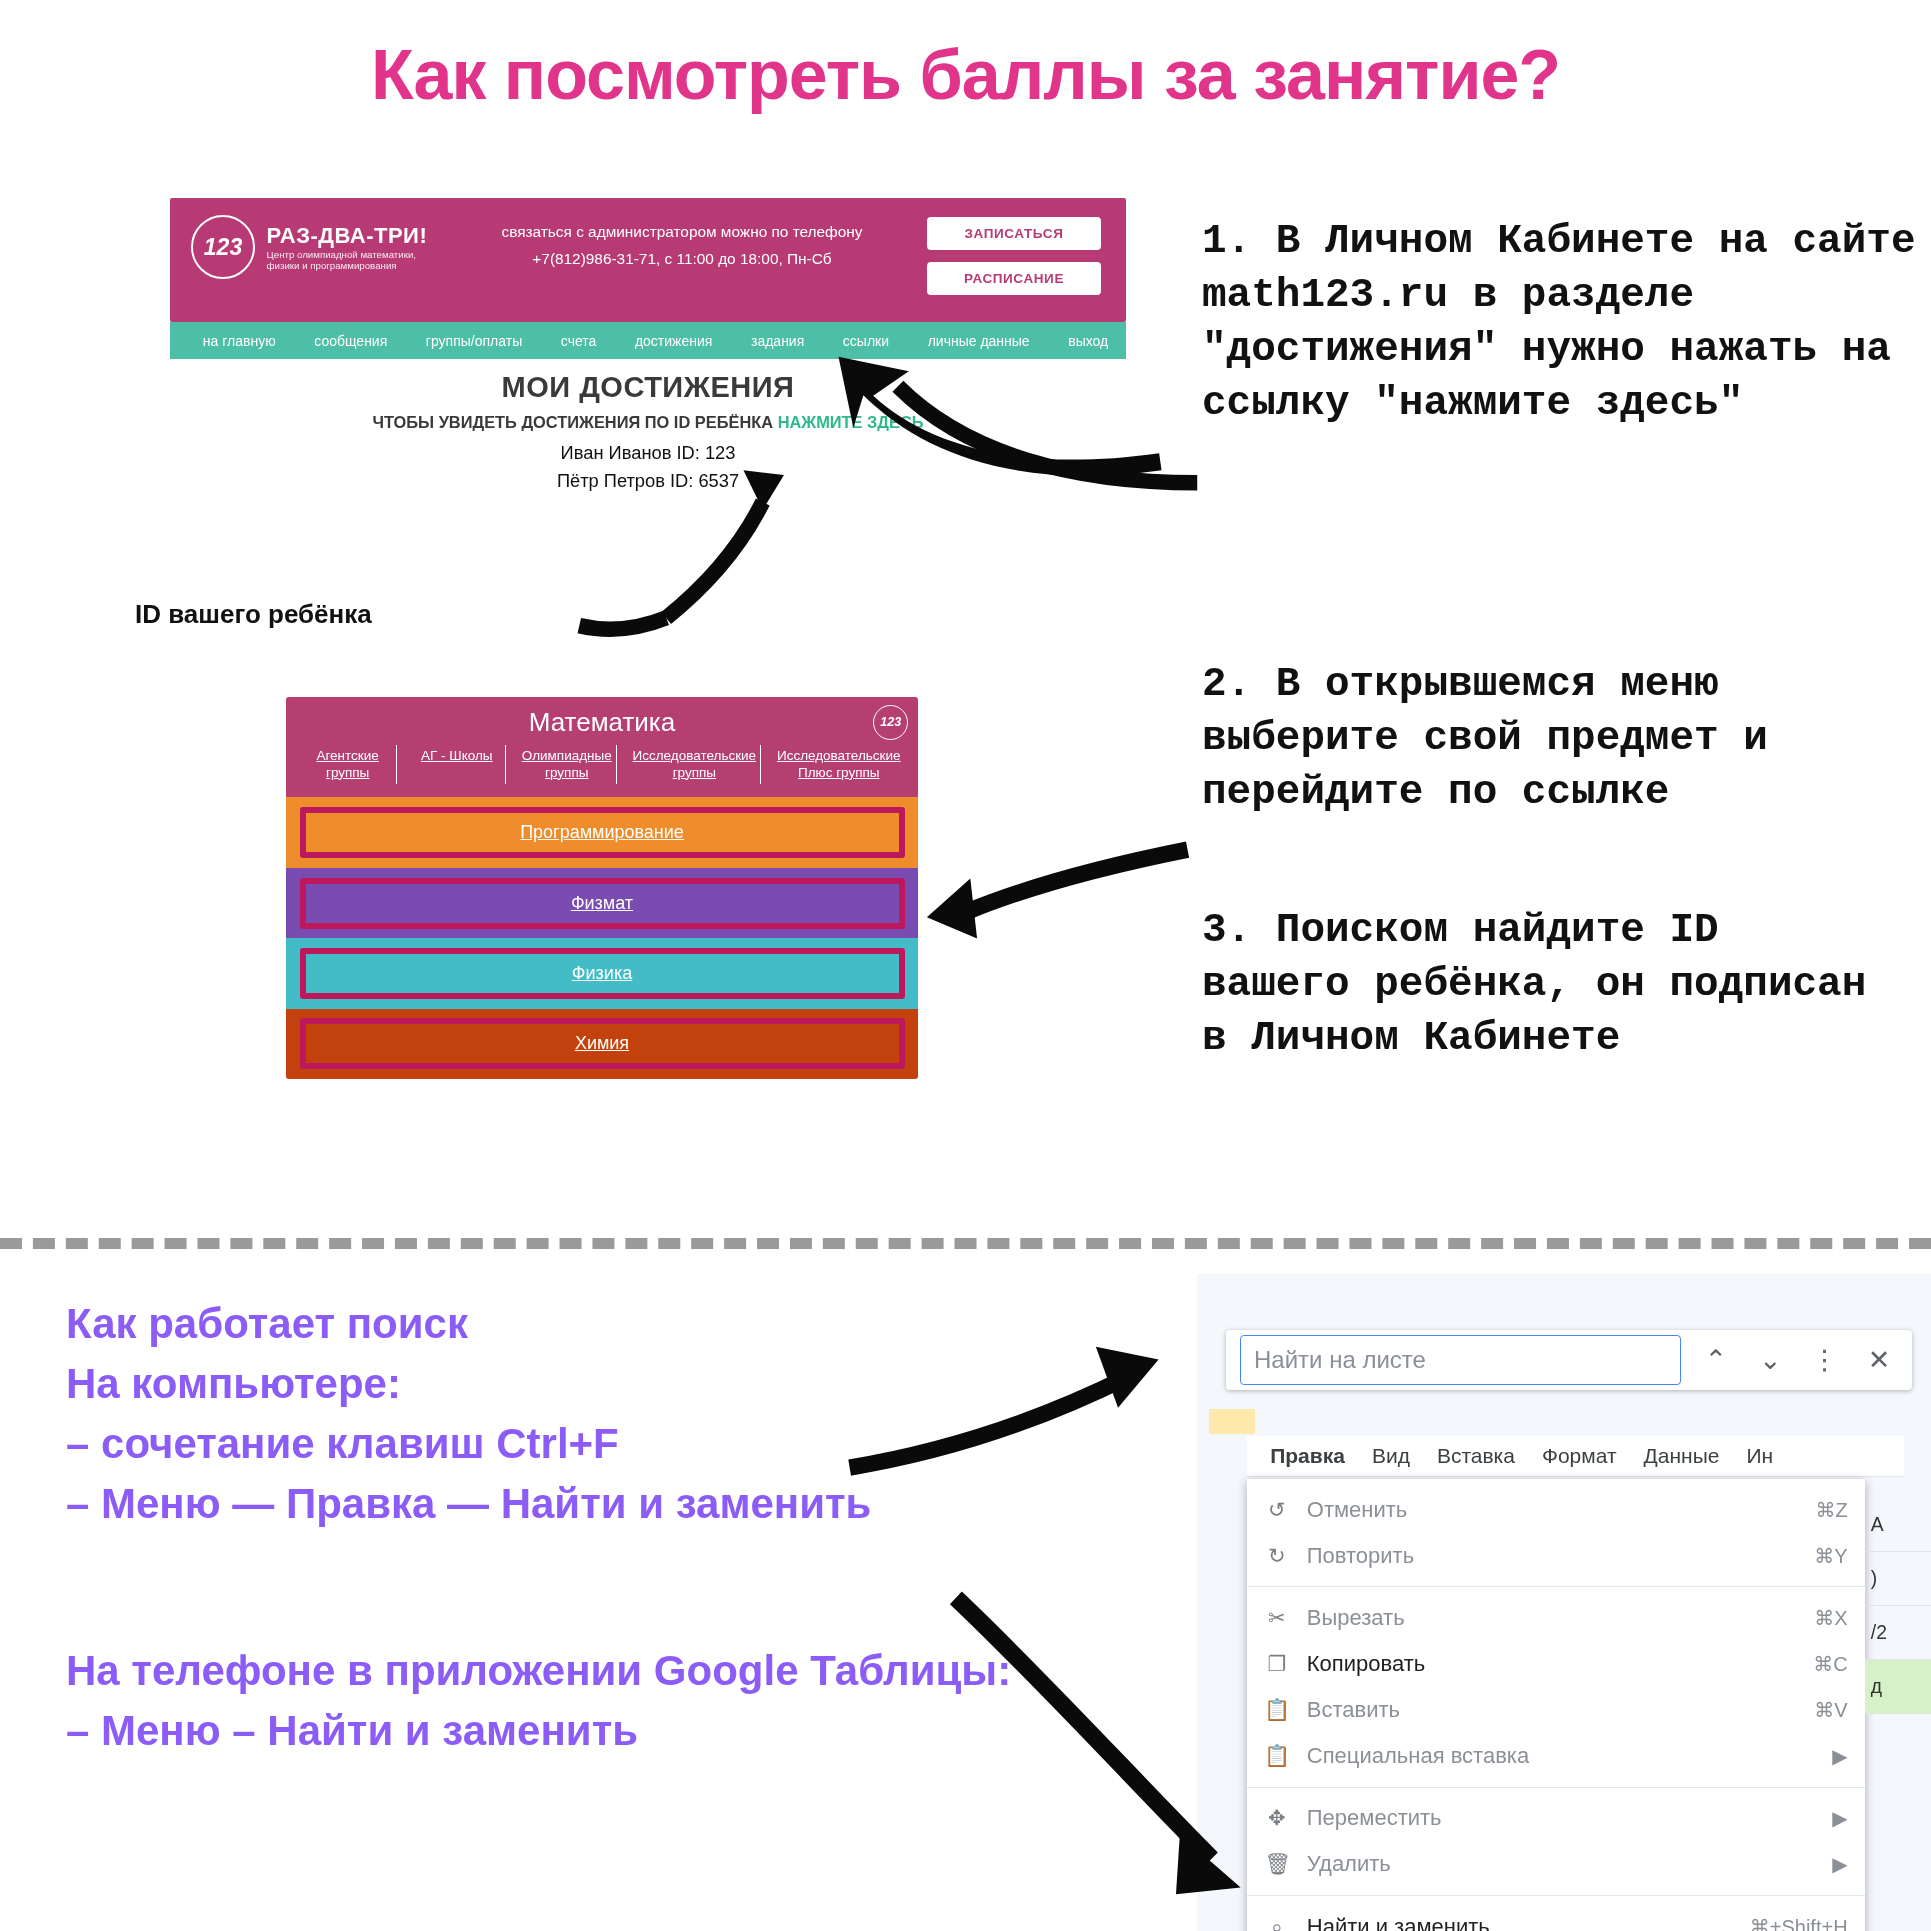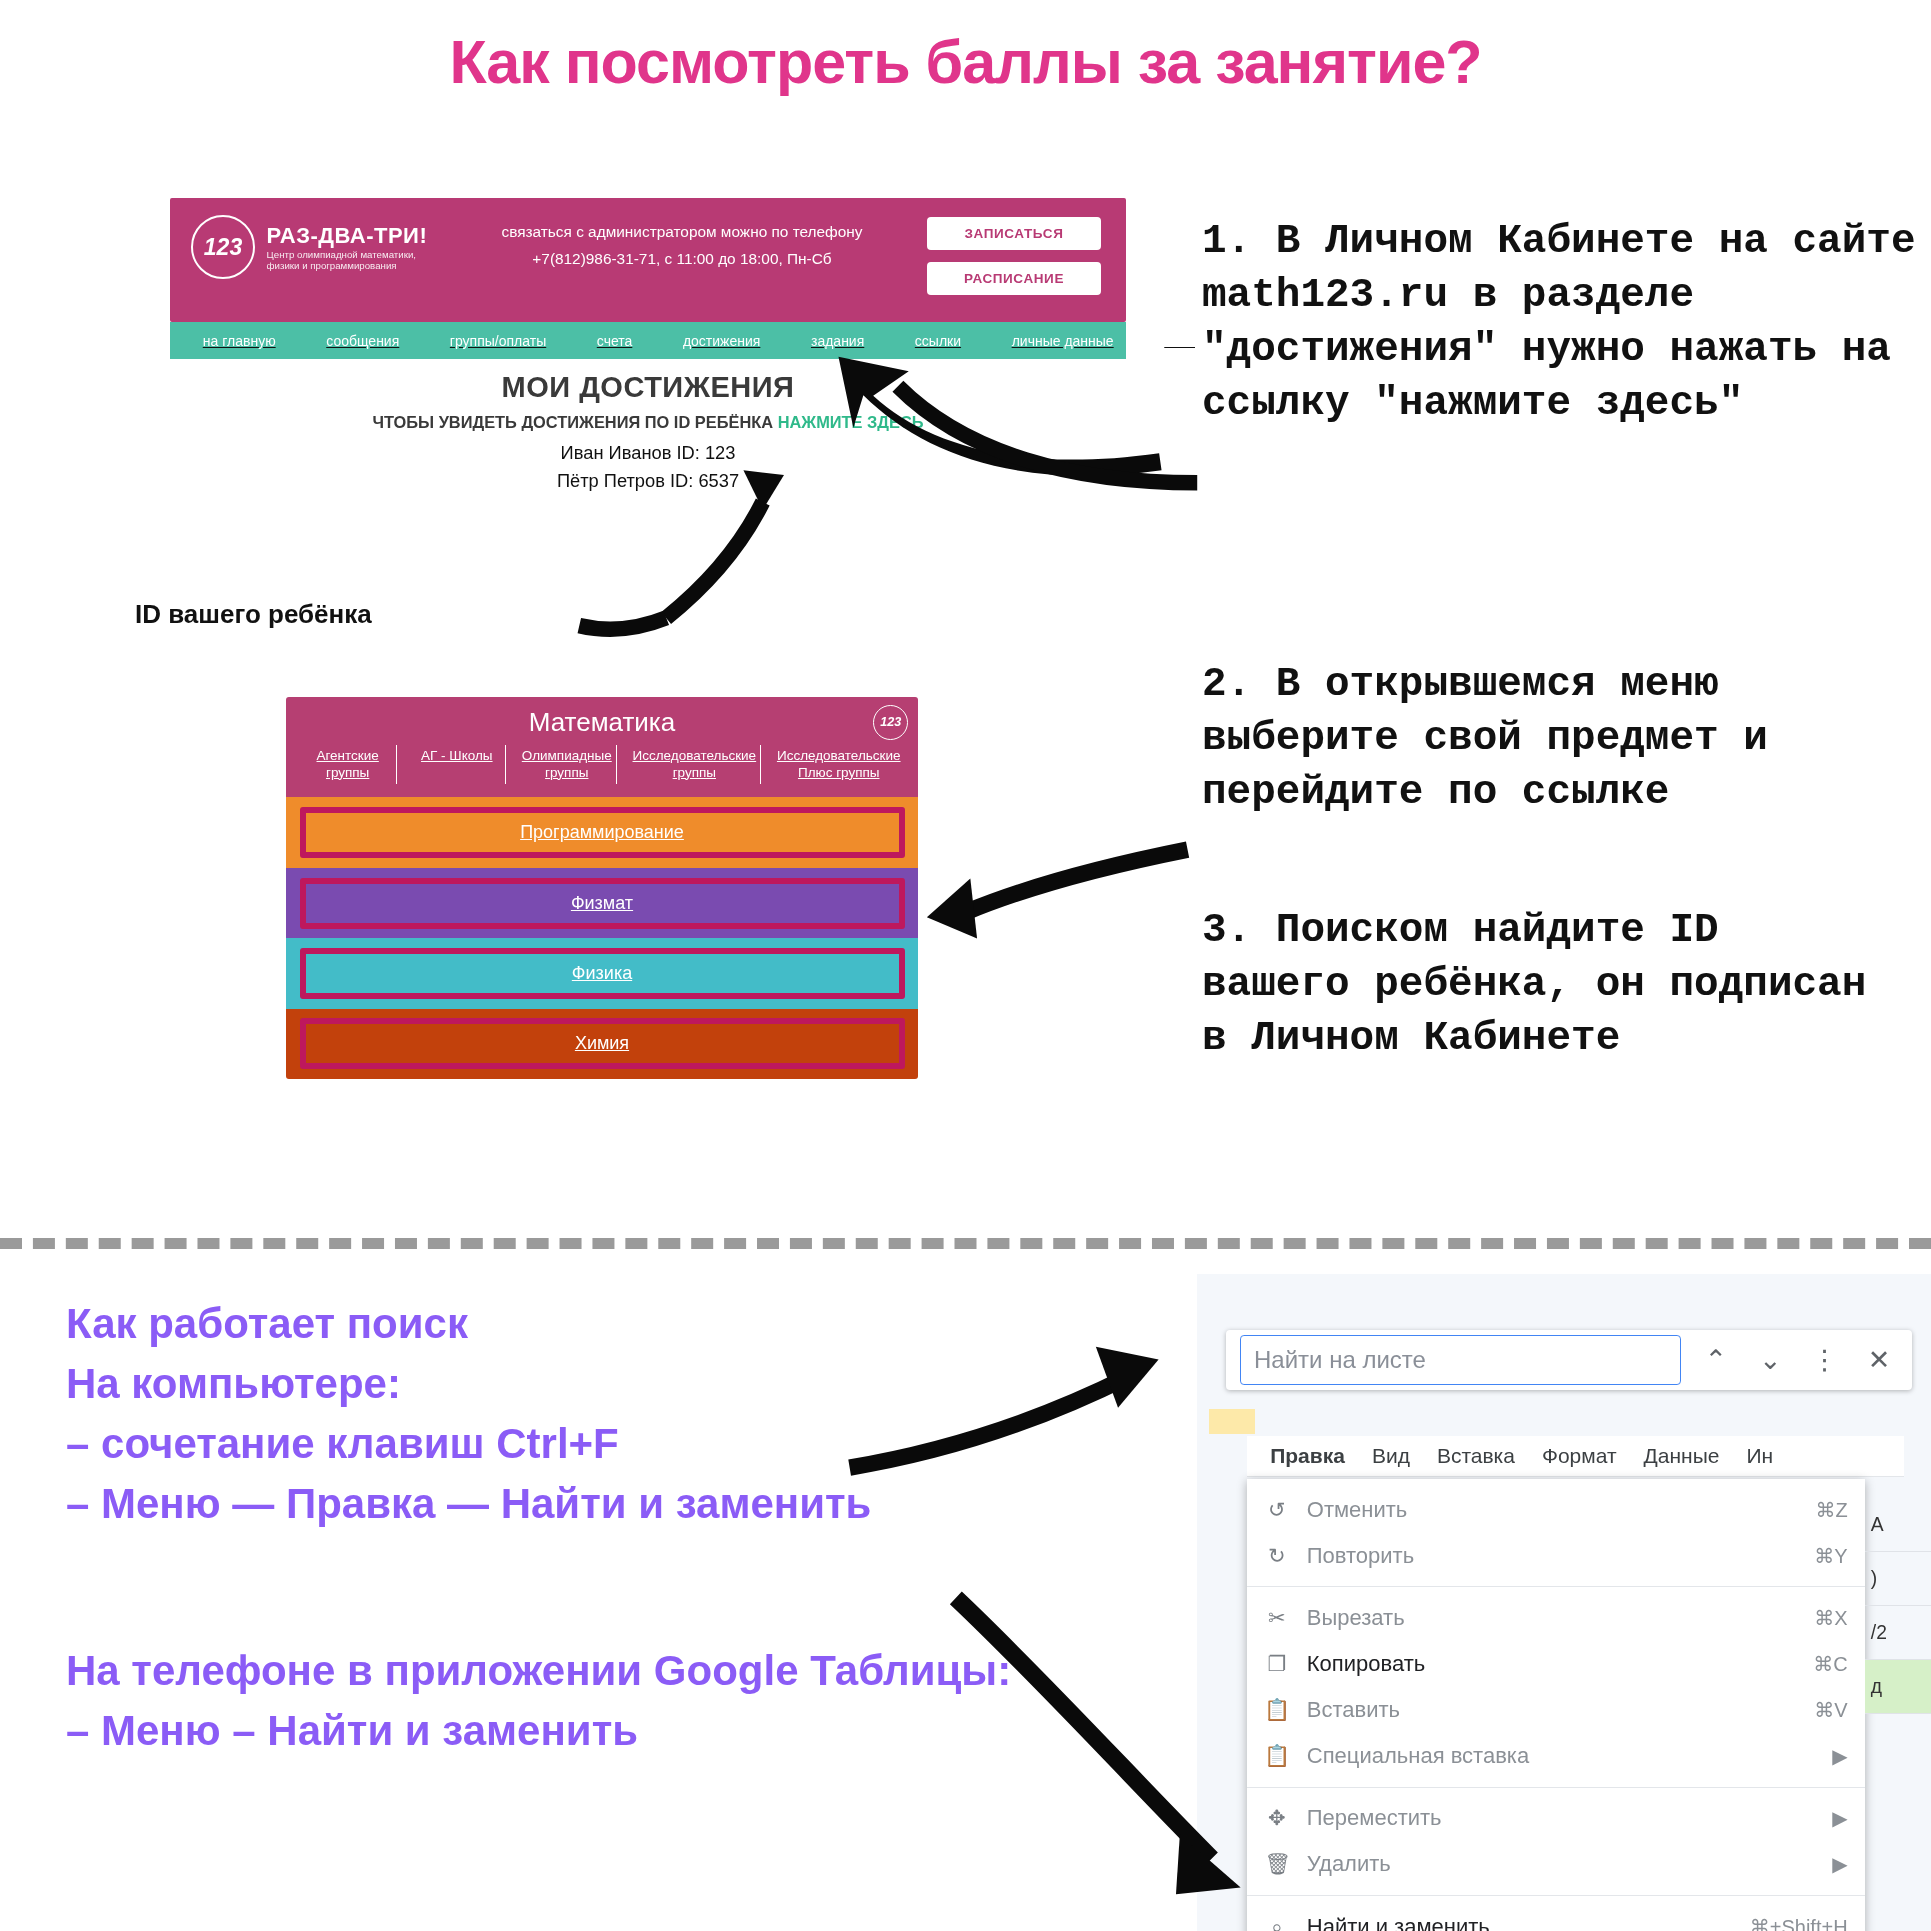--- a/index.html
+++ b/index.html
@@ -8,23 +8,23 @@
     background:#ffffff;
     font-family:"Liberation Sans", sans-serif;
     color:#111;
     position:relative;
     overflow:hidden;
   }
   .page{position:relative;width:1931px;height:1931px;}
 
   
   .main-title{
-    position:absolute;left:0;top:27px;width:1931px;
+    position:absolute;left:0;top:35px;width:1931px;
     text-align:center;
-    font-size:61px;font-weight:bold;
+    font-size:70px;font-weight:bold;
     color:#e0358b;
     letter-spacing:-1px;
   }
 
   
   .site-mock{
     position:absolute;left:170px;top:198px;width:956px;height:280px;
   }
   .site-header{
     position:relative;width:956px;height:124px;background:#b83a74;
@@ -46,21 +46,21 @@
   .hdr-center .l1{font-size:15.4px;margin-bottom:8.7px;}
   .hdr-center .l2{font-size:15.4px;}
   .hdr-buttons{position:absolute;right:25px;top:19.3px;display:flex;flex-direction:column;gap:11.6px;}
   .hdr-btn{
     width:174px;height:33px;background:#ffffff;border-radius:3.9px;
     display:flex;align-items:center;justify-content:center;
     color:#b83a74;font-size:13.5px;font-weight:bold;letter-spacing:0.6px;
   }
   .nav-bar{
     width:956px;height:37px;background:#4cbfa6;
-    display:flex;align-items:center;gap:12px;padding-left:13.5px;box-sizing:border-box;text-decoration:underline;
+    display:flex;align-items:center;gap:0;padding-left:13.5px;box-sizing:border-box;
   }
   .nav-item{
     color:#ffffff;font-size:14px;padding:0 19.3px;white-space:nowrap;
   }
   .site-body{width:956px;background:#fff;text-align:center;padding-top:11.6px;}
   .ach-title{font-size:29px;font-weight:bold;color:#3a3a3a;letter-spacing:0.5px;}
   .ach-sub{font-size:16.4px;font-weight:bold;color:#3a3a3a;margin-top:9.7px;}
   .ach-sub .link{color:#2fb98a;}
   .ach-row{font-size:18.3px;margin-top:9.7px;color:#111;}
   .ach-row.second{margin-top:5.8px;}

